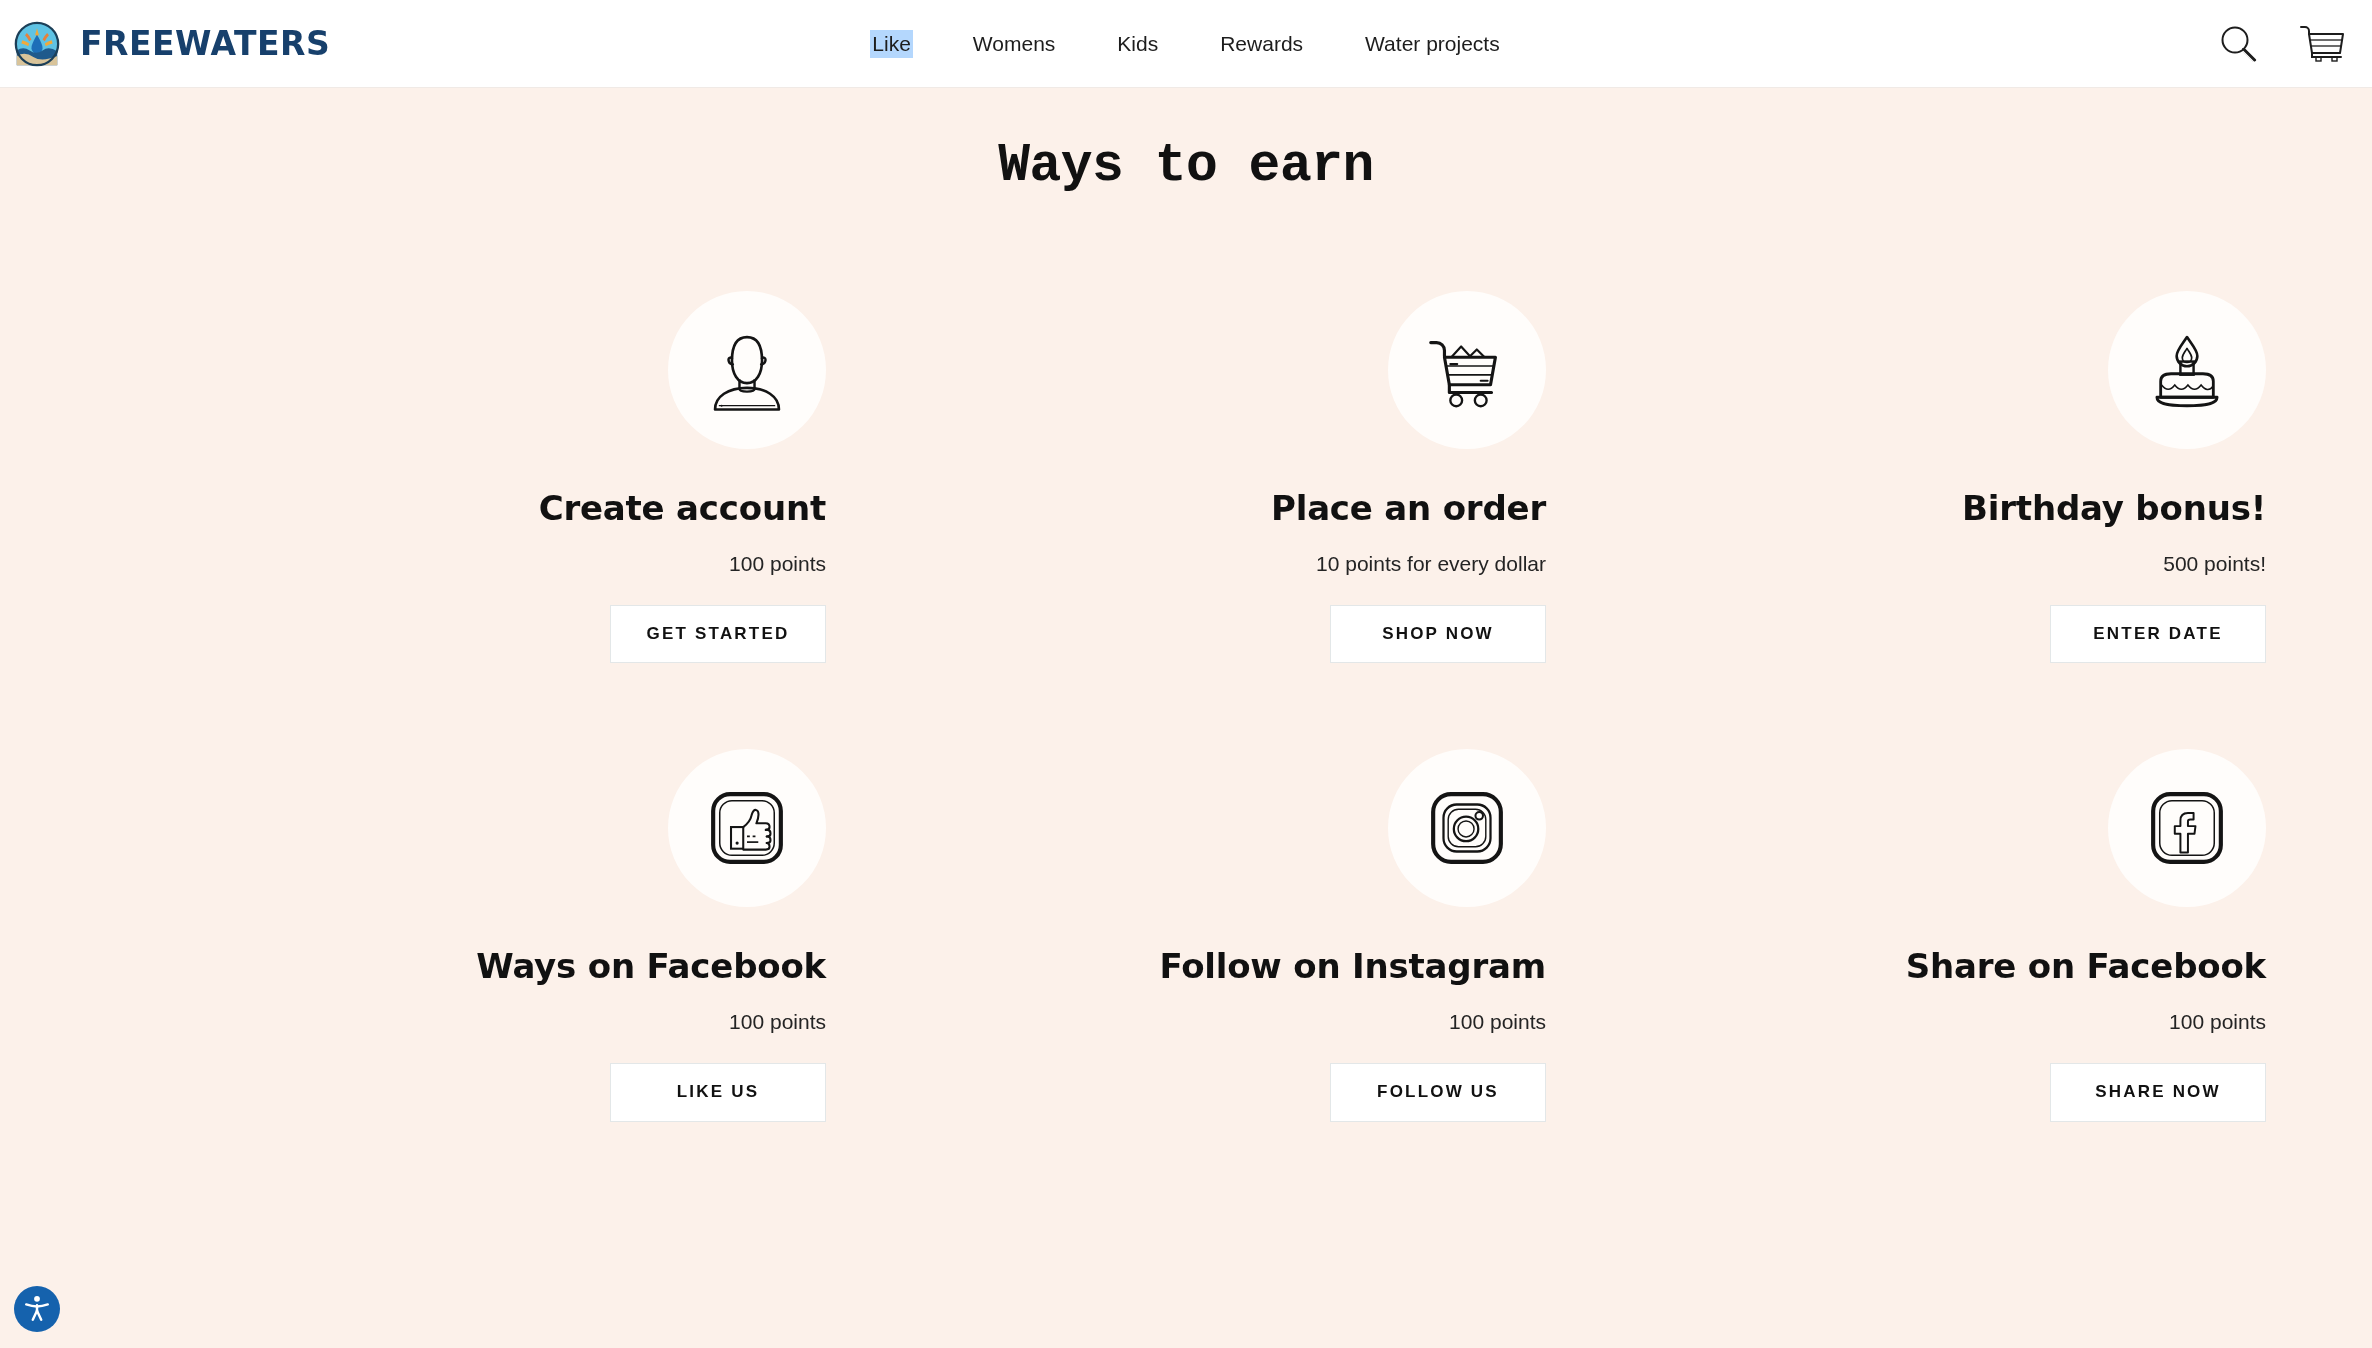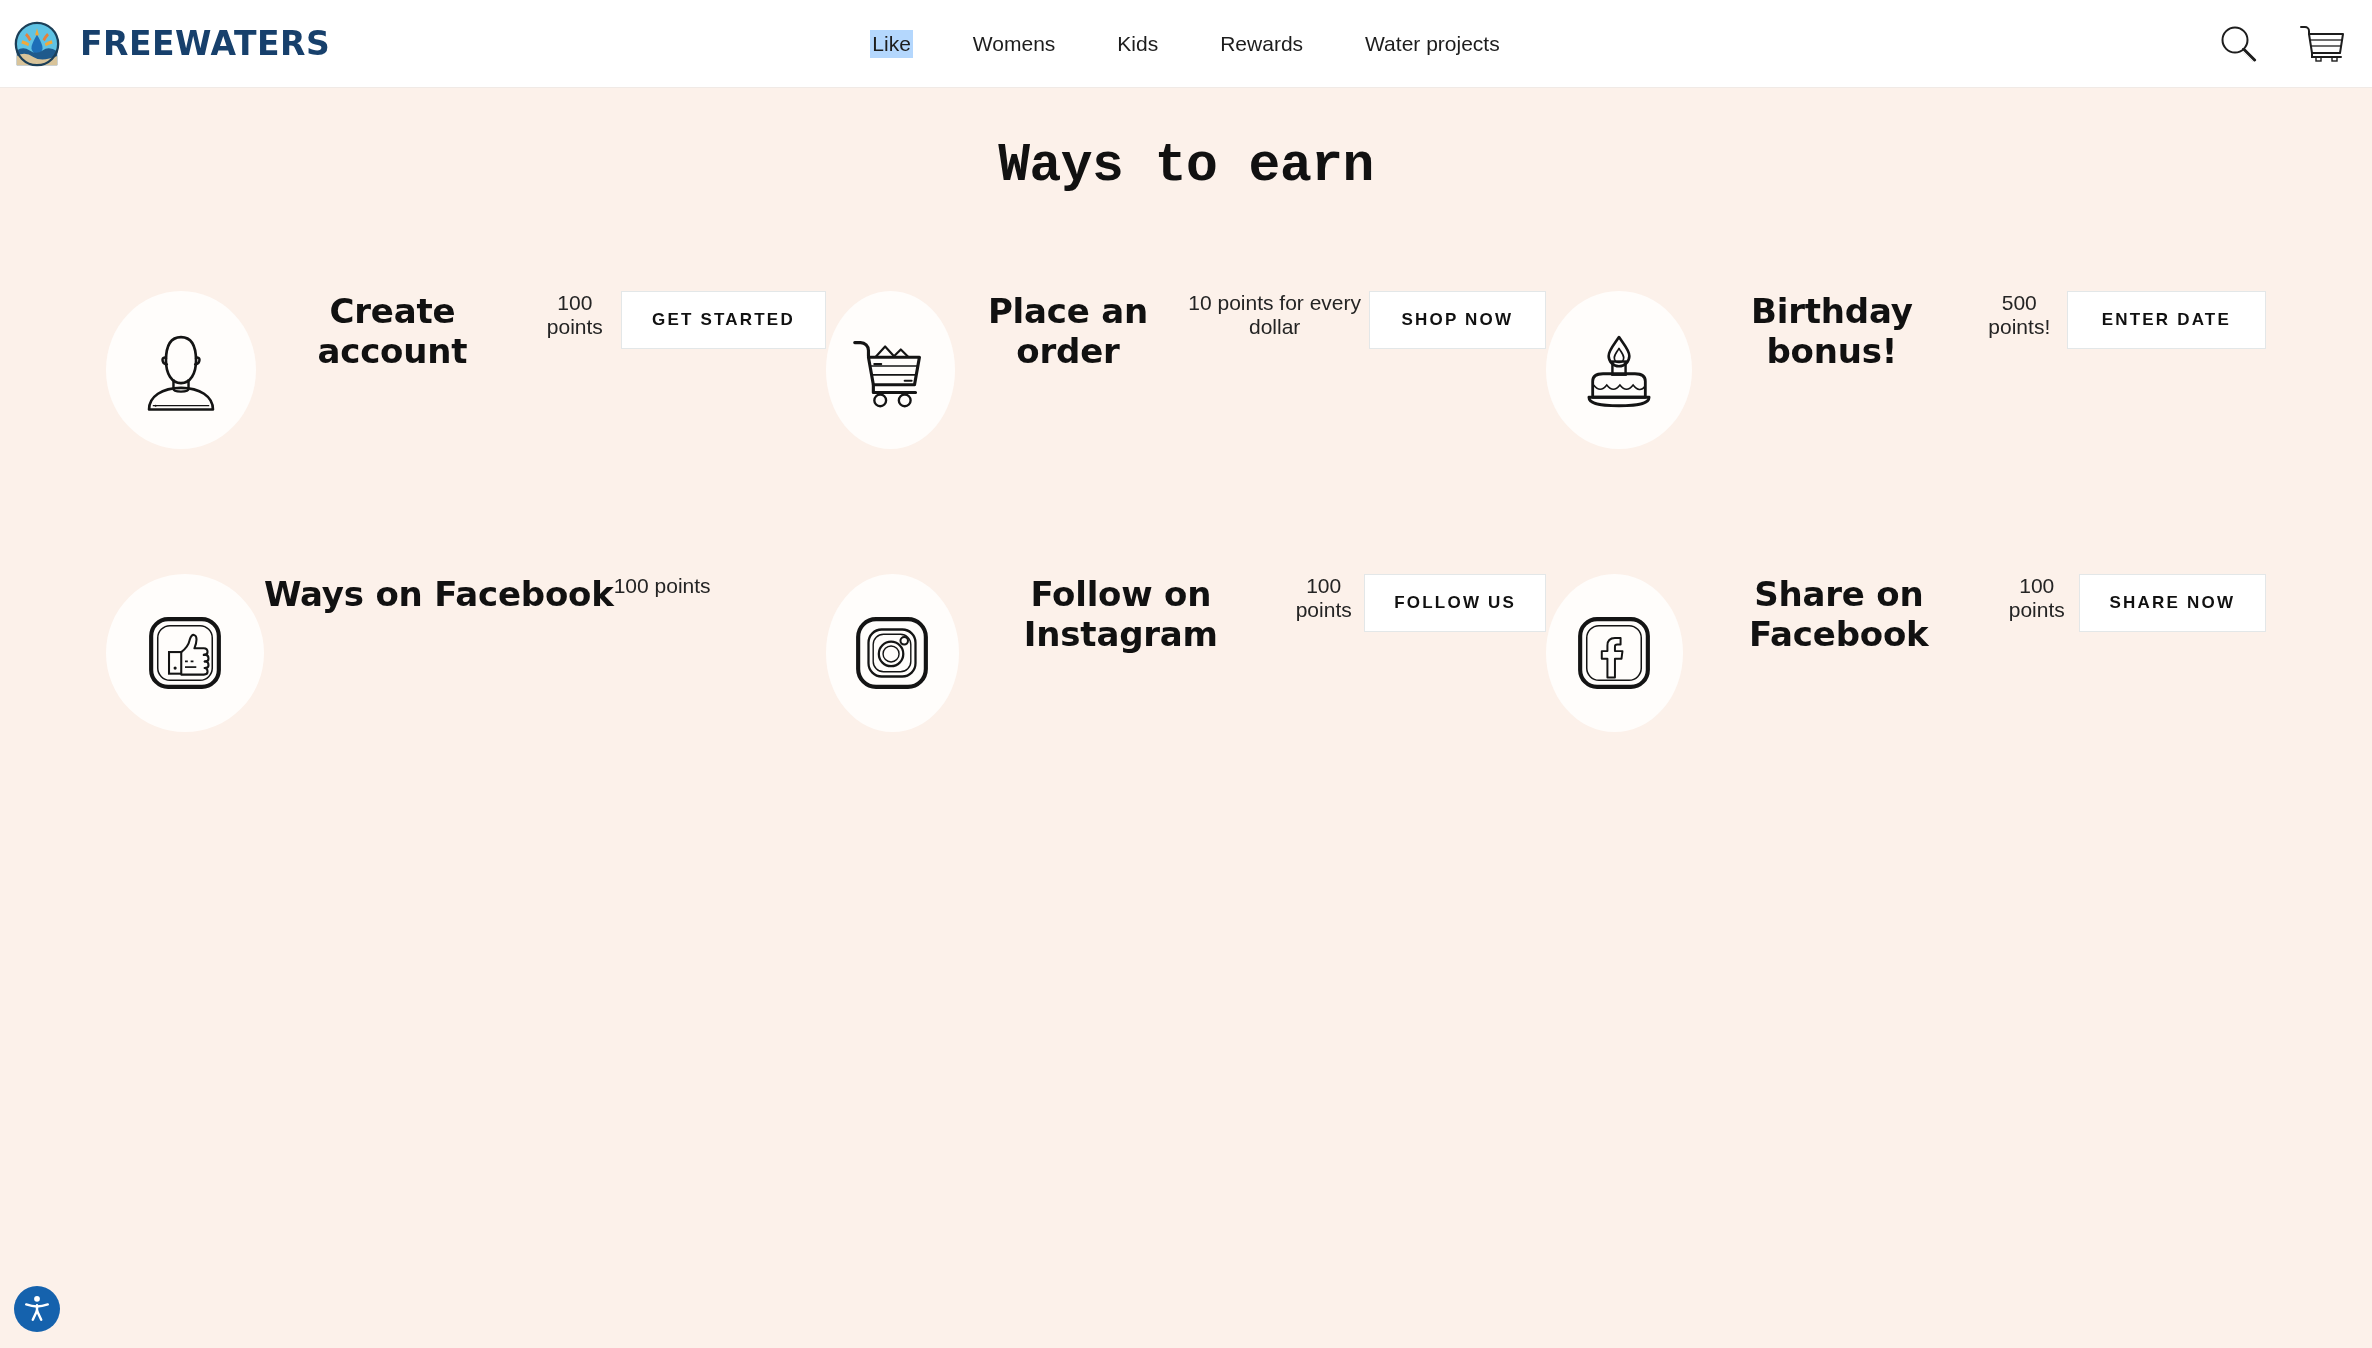--- a/index.html
+++ b/index.html
@@ -104,21 +104,22 @@
     margin: 0 auto;
     width: 2160px;
     display: grid;
     grid-template-columns: repeat(3, 1fr);
     row-gap: 0px;
     padding-top: 95px;
   }
 
   .earn-card {
     display: flex;
-    align-items: flex-start;
+    flex-direction: column;
+    align-items: flex-end;
     padding-bottom: 86px;
   }
 
   .earn-icon-wrap {
     width: 158px;
     height: 158px;
     border-radius: 50%;
     background: #fffdfb;
     display: flex;
     align-items: center;
@@ -313,20 +314,21 @@
             <path d="M70 52 H72 C74 52 75 54 75 56 C75 58 73 59 71 59" stroke="#141414" stroke-width="2.2" stroke-linejoin="round" stroke-linecap="round"></path>
             <path d="M71 59 H72 C74 59 75 61 75 63 C75 65 73 66 71 66" stroke="#141414" stroke-width="2.2" stroke-linejoin="round" stroke-linecap="round"></path>
             <path d="M71 66 C73 66 74 68 74 70 C74 72 72 73 70 73 H46" stroke="#141414" stroke-width="2.2" stroke-linejoin="round" stroke-linecap="round"></path>
             <line x1="50" y1="59" x2="62" y2="59" stroke="#141414" stroke-width="1.8" stroke-dasharray="3 3"></line>
             <line x1="50" y1="65" x2="62" y2="65" stroke="#141414" stroke-width="1.8"></line>
           </svg>
         </span>
       </div>
       <h2 class="earn-title">Ways on Facebook</h2>
       <p class="earn-points">100 points</p>
+      <button class="earn-cta">LIKE US</button>
     </section>
 
     <section class="earn-card">
       <div class="earn-icon-wrap">
         <span>
           <svg width="94" height="94" viewBox="0 0 100 100" fill="none" xmlns="http://www.w3.org/2000/svg">
             <rect x="14" y="14" width="72" height="72" rx="19" stroke="#141414" stroke-width="4.4"></rect>
             <rect x="25" y="25" width="50" height="50" rx="14" stroke="#141414" stroke-width="2.4"></rect>
             <rect x="30" y="30" width="40" height="40" rx="11" stroke="#141414" stroke-width="1.5"></rect>
             <circle cx="49" cy="51" r="13" stroke="#141414" stroke-width="2.4"></circle>

